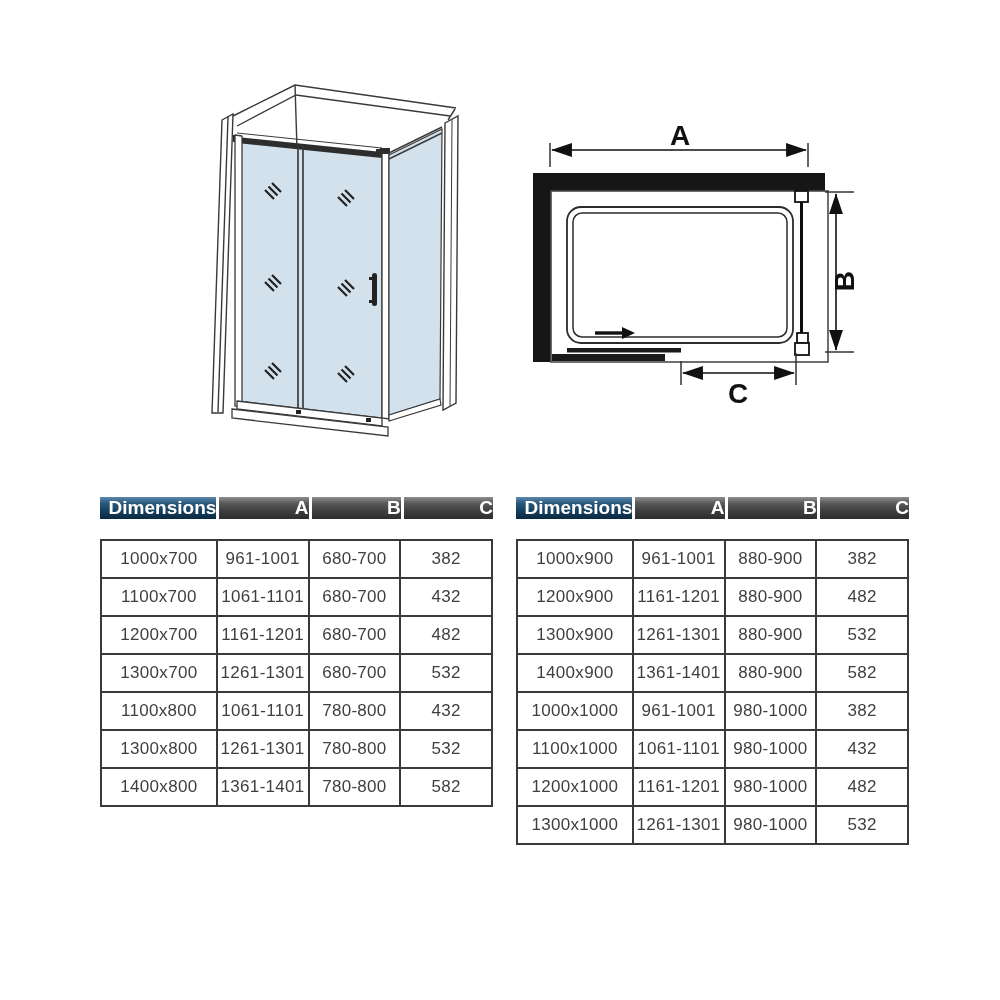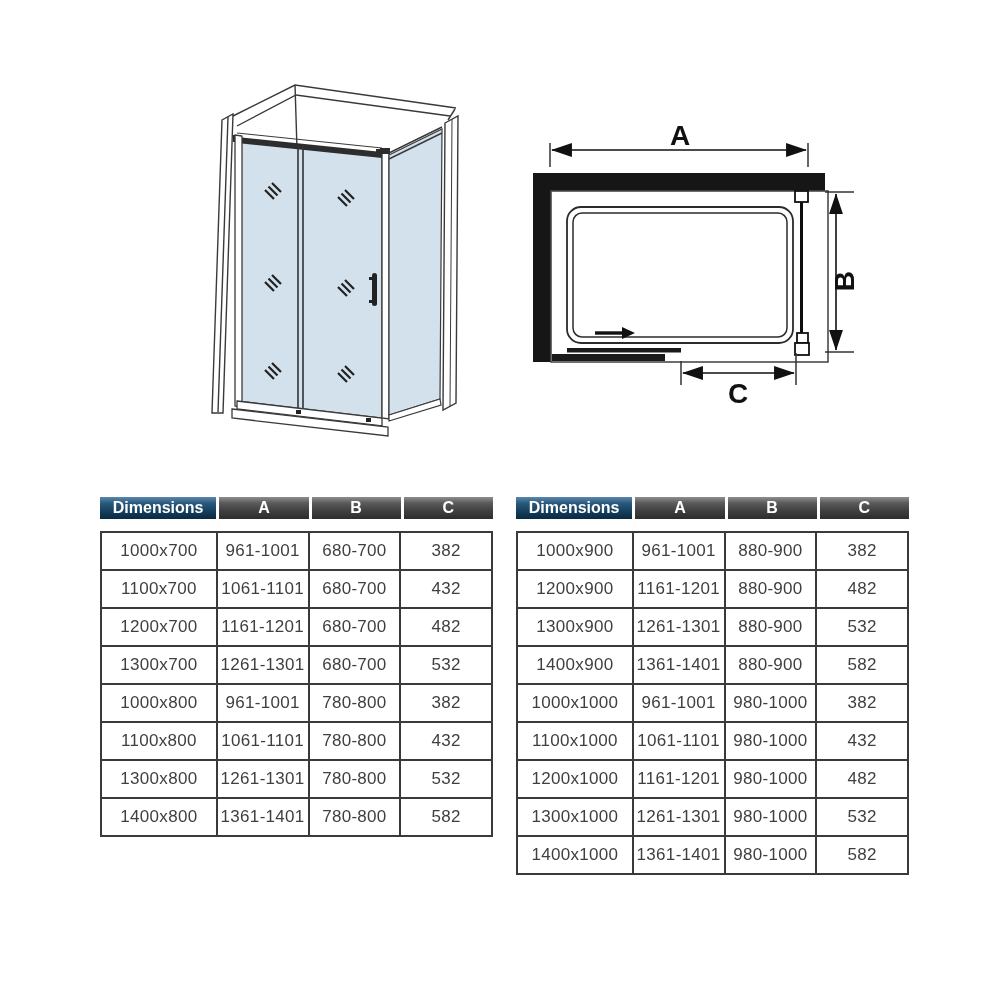--- a/index.html
+++ b/index.html
@@ -11,33 +11,33 @@
 
   svg text{font-family:"Liberation Sans", sans-serif;}
 
   
   .dim-table{position:absolute;width:393px;}
   .dim-table.t1{left:100px;top:497px;}
   .dim-table.t2{left:516px;top:497px;}
 
   .thead{display:flex;height:22px;}
   .th{
-    box-sizing:border-box;color:#fff;font-size:16px;font-weight:bold;
-    text-align:center;line-height:22px;
+    box-sizing:border-box;color:#fff;font-size:19px;font-weight:bold;
+    text-align:right;line-height:22px;
     background:linear-gradient(180deg,#8e8e8e 0%,#5a5a5a 28%,#404040 62%,#2d2d2d 100%);
     border-left:3px solid #ffffff;
   }
   .th.c0{
     width:29.6%;border-left:none;
     background:linear-gradient(180deg,#5b88ab 0%,#28577b 30%,#123a58 72%,#0b2a42 100%);
   }
   .th.c1,.th.c2,.th.c3{width:23.466%;}
 
   table.tbody{
-    border-collapse:collapse;width:100%;margin-top:12px;table-layout:fixed;
+    border-collapse:collapse;width:100%;margin-top:20px;table-layout:fixed;
   }
   table.tbody td{
     border:2px solid #3a3a3a;height:36px;text-align:center;
     font-size:17px;color:#3f3f3f;padding:0;letter-spacing:0.3px;
   }
 
   .iso-svg{position:absolute;left:180px;top:63px;}
   .plan-svg{position:absolute;left:520px;top:105px;}
 </style>
 </head>
@@ -204,26 +204,20 @@
             <td>680-700</td>
             <td>482</td>
           </tr>
           <tr>
             <td>1300x700</td>
             <td>1261-1301</td>
             <td>680-700</td>
             <td>532</td>
           </tr>
           <tr>
-            <td>1000x800</td>
-            <td>961-1001</td>
-            <td>780-800</td>
-            <td>382</td>
-          </tr>
-          <tr>
             <td>1100x800</td>
             <td>1061-1101</td>
             <td>780-800</td>
             <td>432</td>
           </tr>
           <tr>
             <td>1300x800</td>
             <td>1261-1301</td>
             <td>780-800</td>
             <td>532</td>
@@ -294,23 +288,17 @@
             <td>1161-1201</td>
             <td>980-1000</td>
             <td>482</td>
           </tr>
           <tr>
             <td>1300x1000</td>
             <td>1261-1301</td>
             <td>980-1000</td>
             <td>532</td>
           </tr>
-          <tr>
-            <td>1400x1000</td>
-            <td>1361-1401</td>
-            <td>980-1000</td>
-            <td>582</td>
-          </tr>
         </tbody>
     </table>
   </div>
 
 </div>
 
 </body></html>

